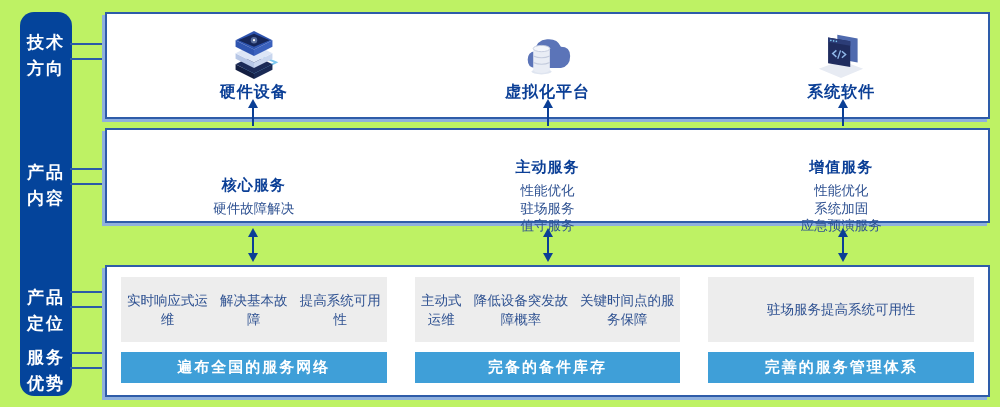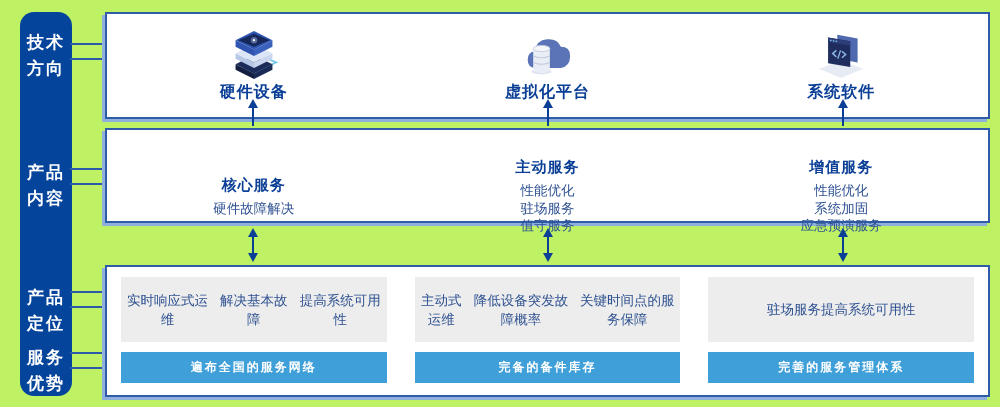--- a/index.html
+++ b/index.html
@@ -42,21 +42,21 @@
   .svc-item { font-size:13.5px; color:#2e5191; line-height:17.5px; }
   
   .bottom-box .col { justify-content:flex-start; padding:10px 14px 12px 14px; }
   .gray-panel {
     width:100%; height:68px; background:#ededed;
     display:flex; flex-direction:row; align-items:center; justify-content:center;
   }
   .gray-line { font-size:13.5px; color:#2e5191; line-height:19px; }
   .banner {
     width:100%; height:32px; margin-top:10px; background:#3f9fd8;
-    color:#ffffff; font-size:12px; font-weight:bold; letter-spacing:2px;
+    color:#ffffff; font-size:15px; font-weight:bold; letter-spacing:2px;
     display:flex; align-items:center; justify-content:center;
   }
   
   .arrow-row { position:absolute; left:105px; width:885px; display:flex; }
   .arrow-row.r1 { top:99px; height:27px; }
   .arrow-row.r2 { top:227px; height:36px; }
   .arrow-cell { flex:1; display:flex; align-items:center; justify-content:center; }
 </style>
 </head>
 <body>

